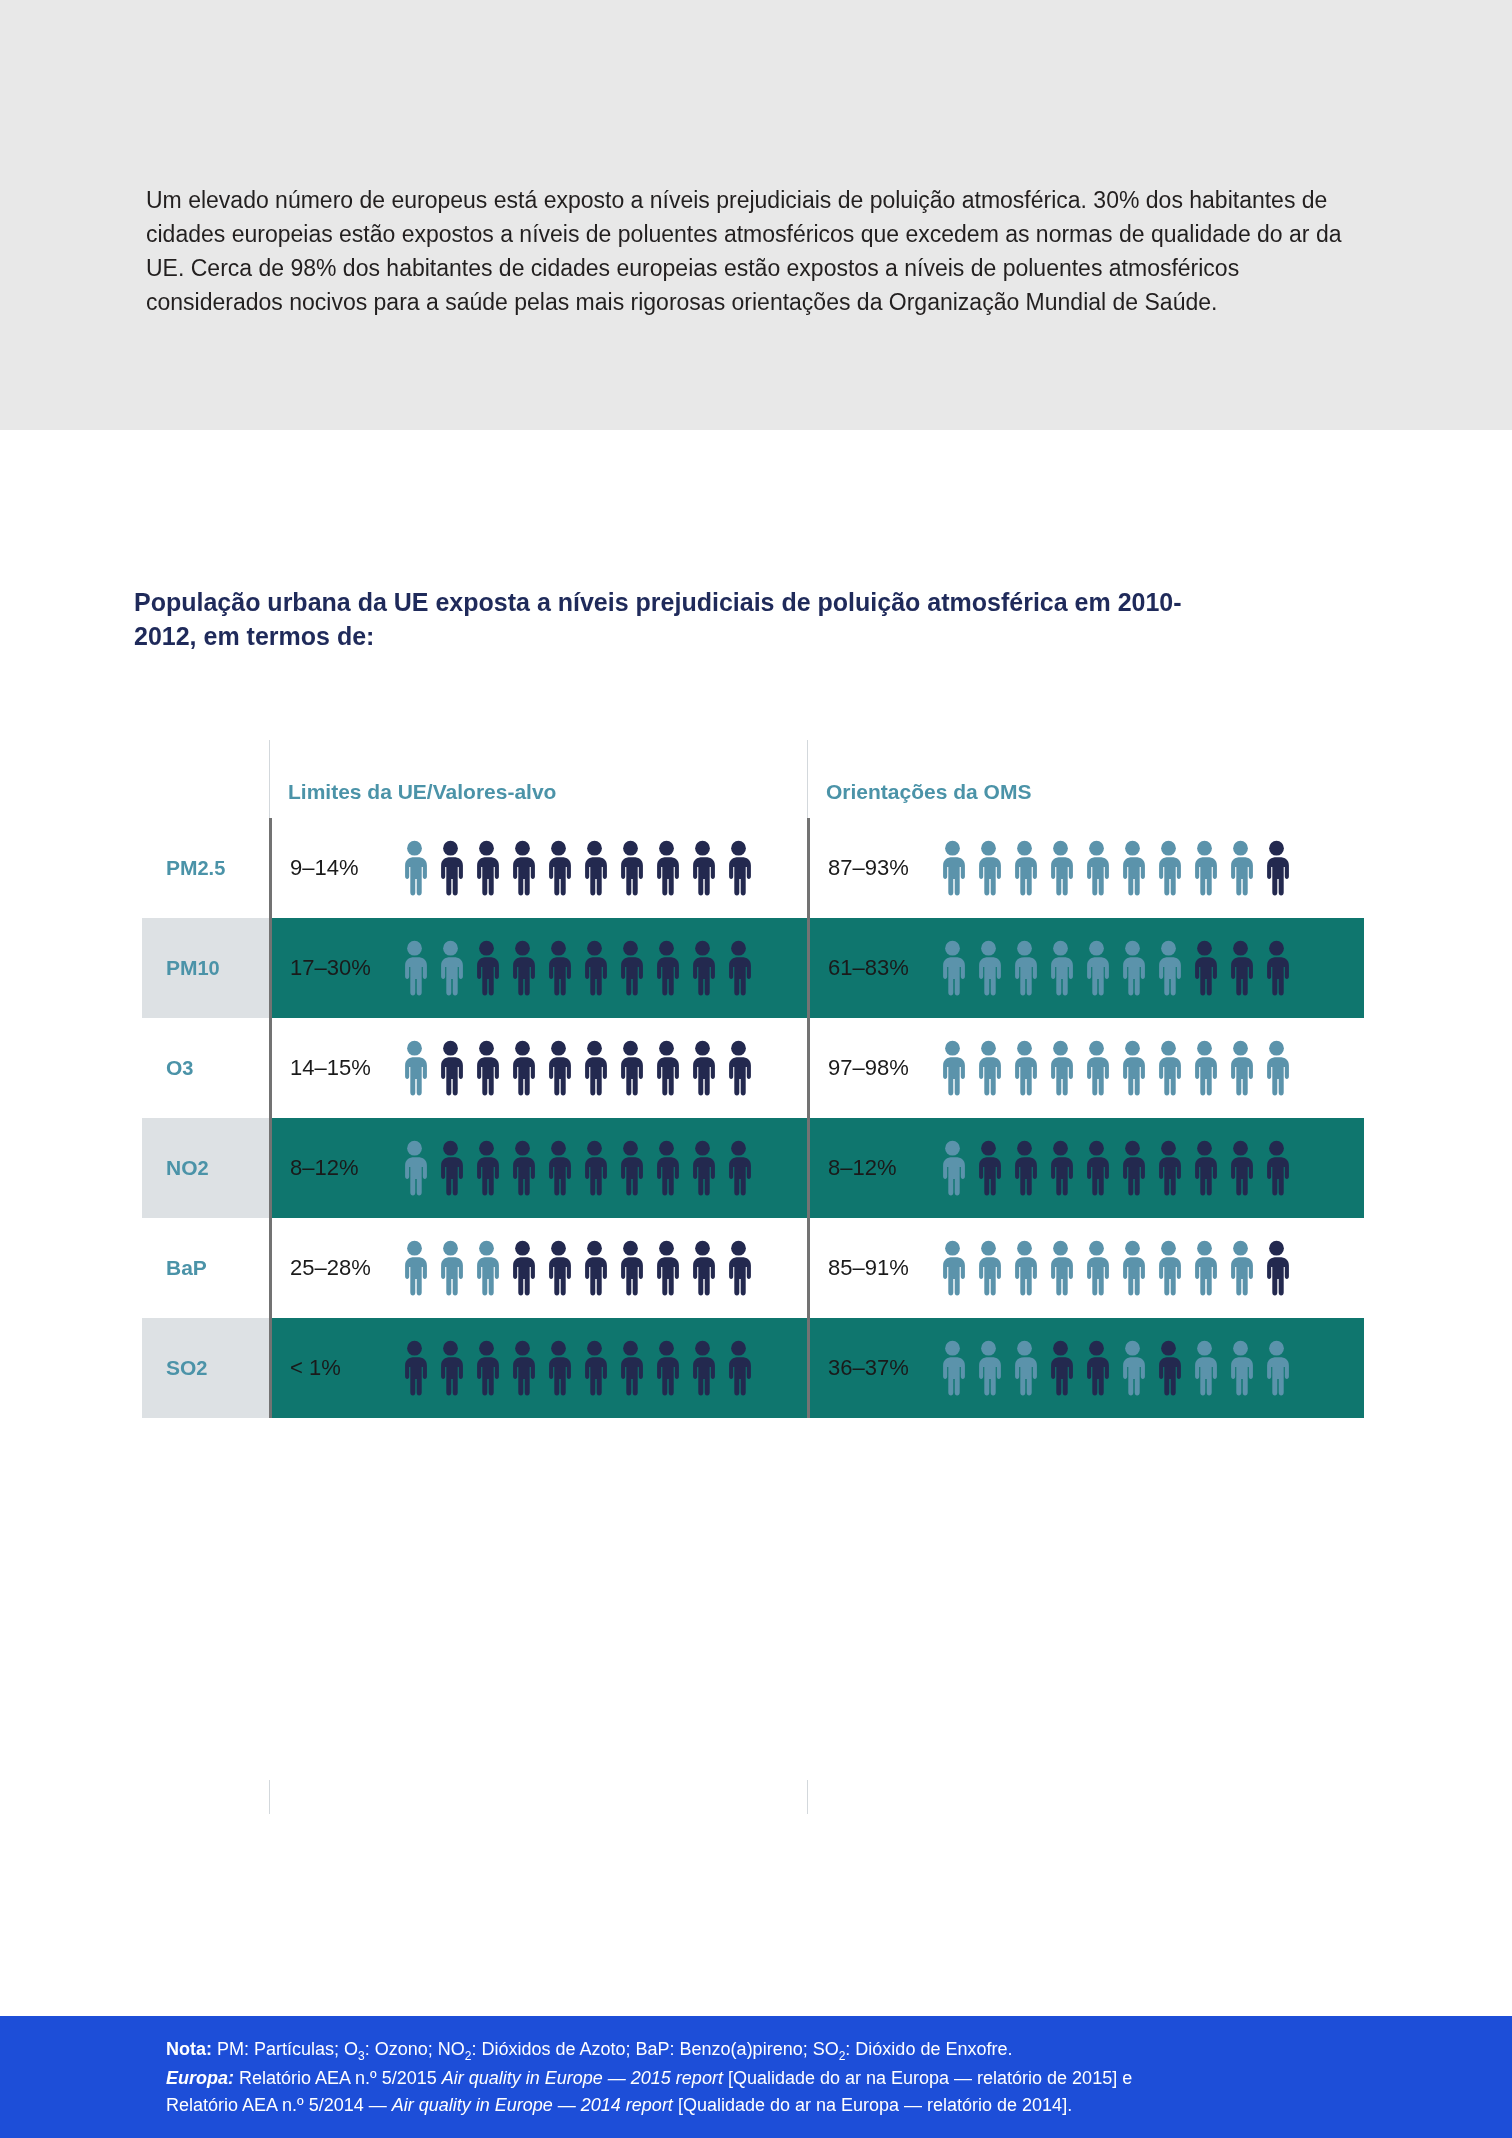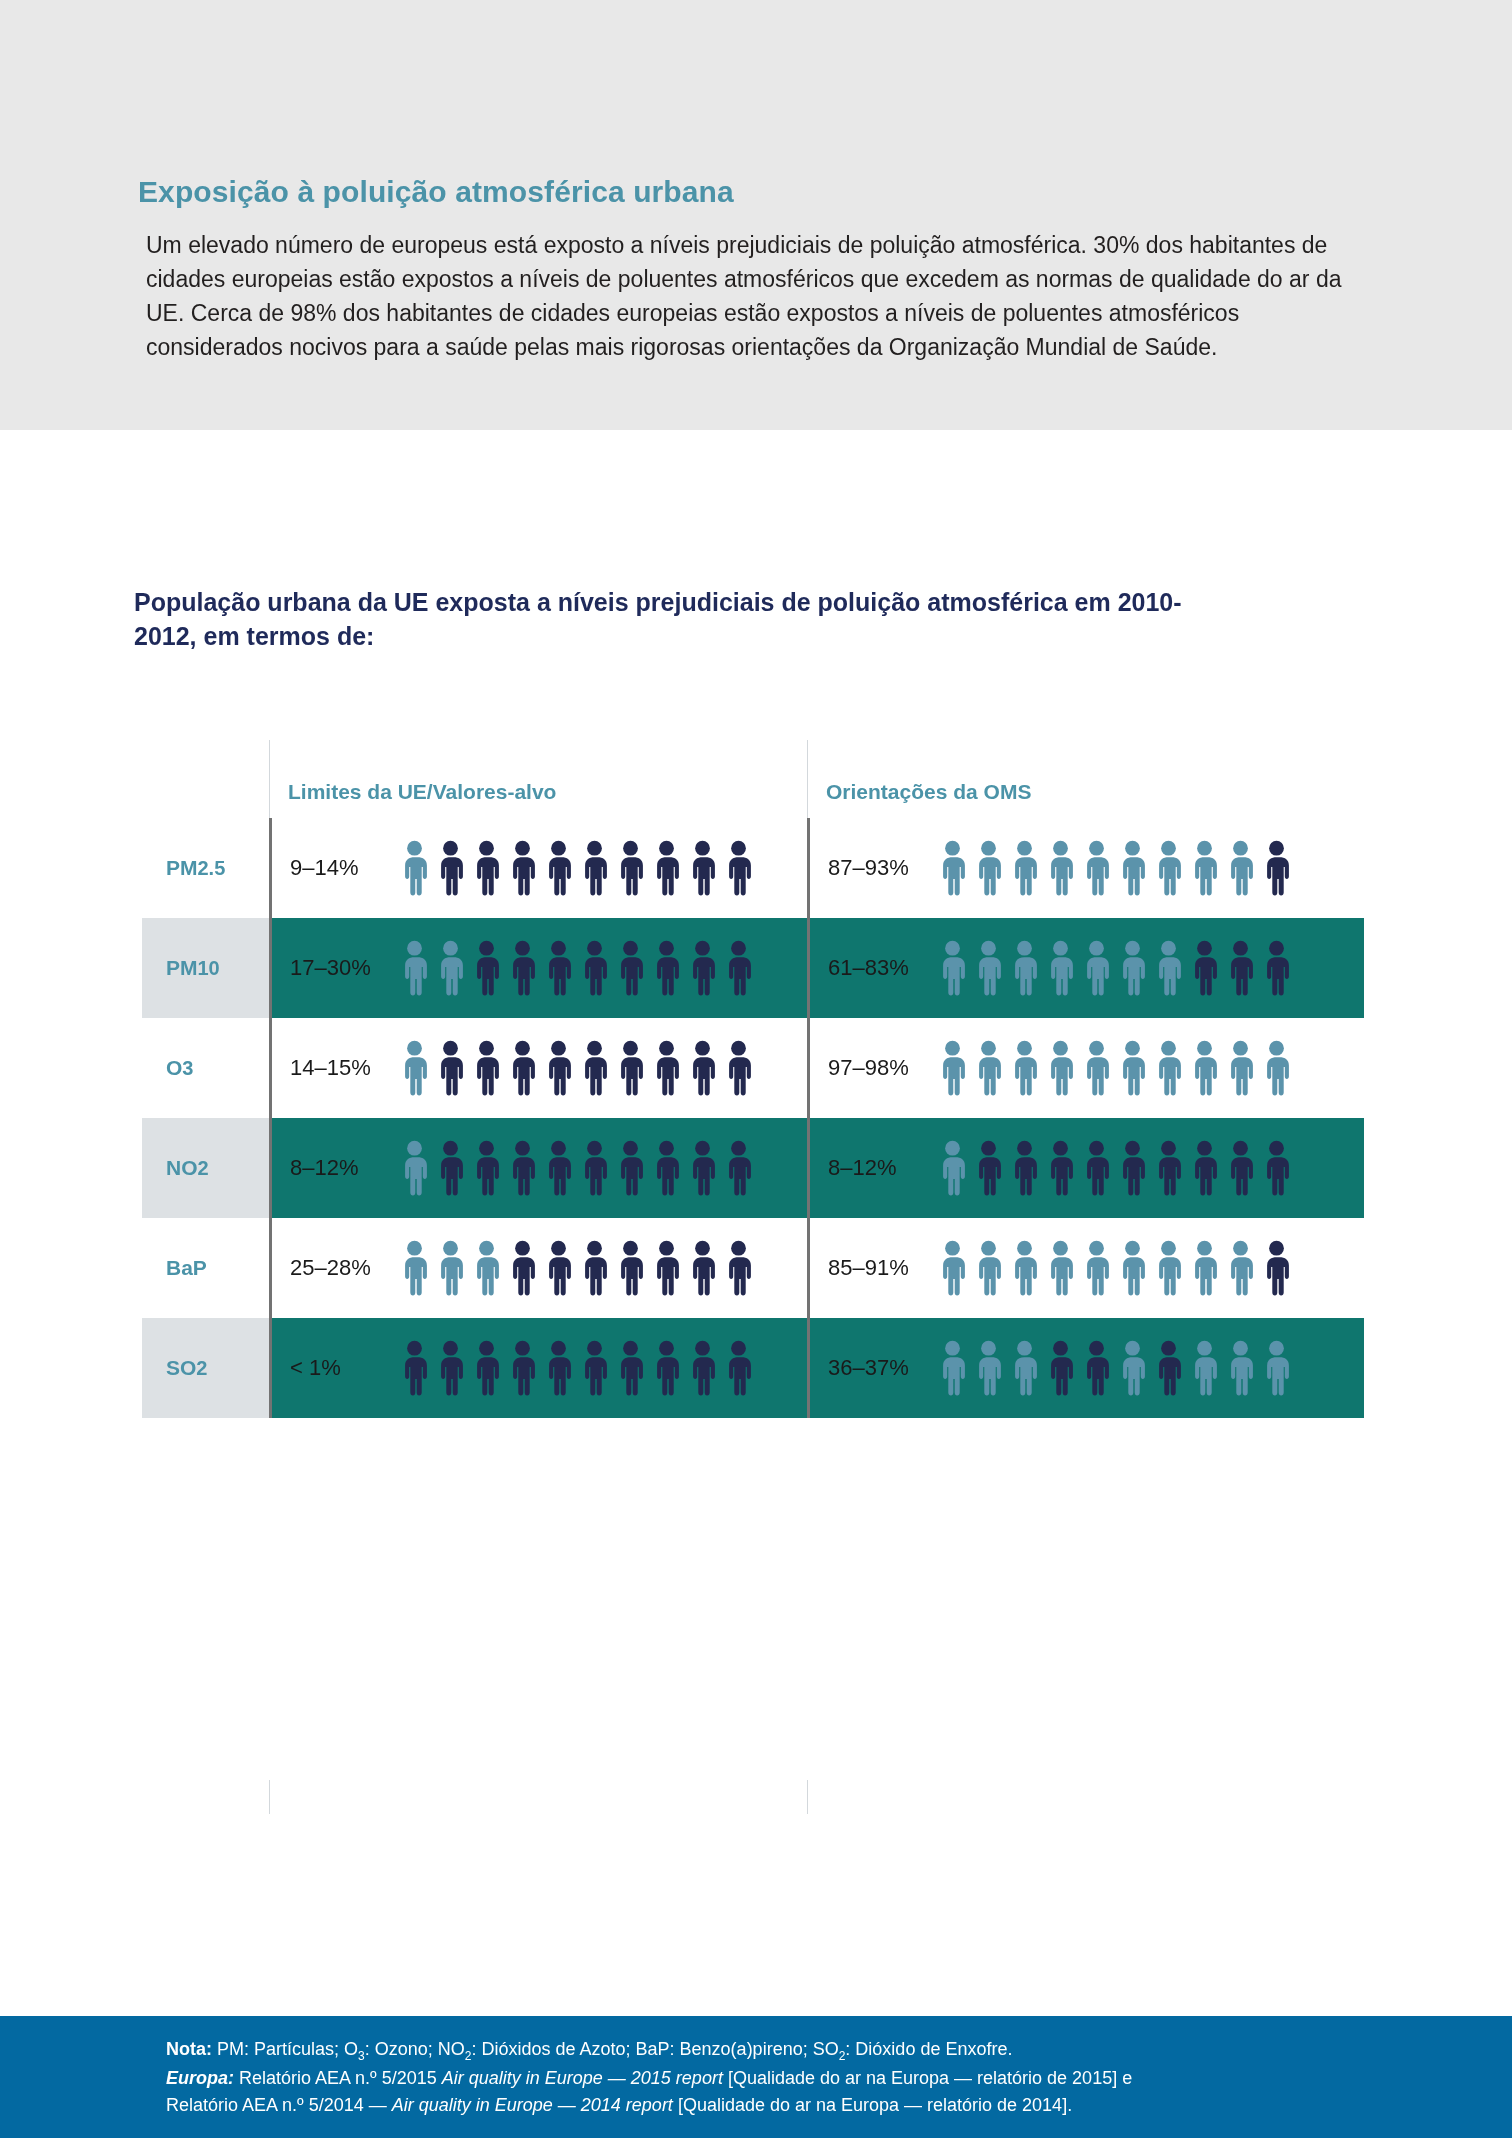--- a/index.html
+++ b/index.html
@@ -120,40 +120,39 @@
     display:flex;
   }
   .tb-spacer{ width:127px; flex:0 0 127px; }
   .tb-cell{ border-left:1px solid #d3d8dc; }
   .tb-cell.eu{ width:538px; flex:0 0 538px;}
   .tb-cell.who{ width:557px; flex:0 0 557px;}
 
   
   .footer{
     position:absolute; left:0; bottom:0; width:1512px; height:122px;
-    background:#0369a1;
+    background:#1d4ed8;
     color:#ffffff;
     padding-left:32px;
   }
   .footer-inner{
     position:absolute; left:166px; top:20px; width:1210px;
     font-size:18px;
     line-height:1.5;
   }
   .footer-inner b{ font-weight:bold; }
   .footer-inner i{ font-style:italic;margin-top:8px; }
   .footer-inner sub{ font-size:12px; }
   .lbl-bold-ital{ font-weight:bold; font-style:italic; }
 </style>
 </head>
 <body>
 
 <div class="header-band">
   <div class="header-inner">
-    <div class="header-title">Exposição à poluição atmosférica urbana</div>
     <p class="header-body">Um elevado número de europeus está exposto a níveis prejudiciais de poluição atmosférica. 30% dos habitantes de cidades europeias estão expostos a níveis de poluentes atmosféricos que excedem as normas de qualidade do ar da UE. Cerca de 98% dos habitantes de cidades europeias estão expostos a níveis de poluentes atmosféricos considerados nocivos para a saúde pelas mais rigorosas orientações da Organização Mundial de Saúde.</p>
   </div>
 </div>
 
 <div class="chart-title">População urbana da UE exposta a níveis prejudiciais de poluição atmosférica em 2010-2012, em termos de:</div>
 
 <div class="table">
 
   <div class="head-row">
     <div class="head-spacer"></div>

